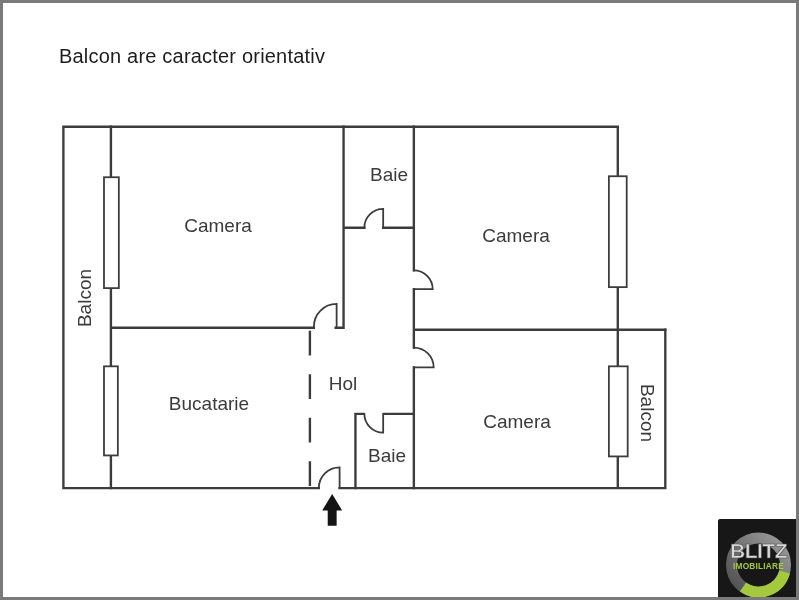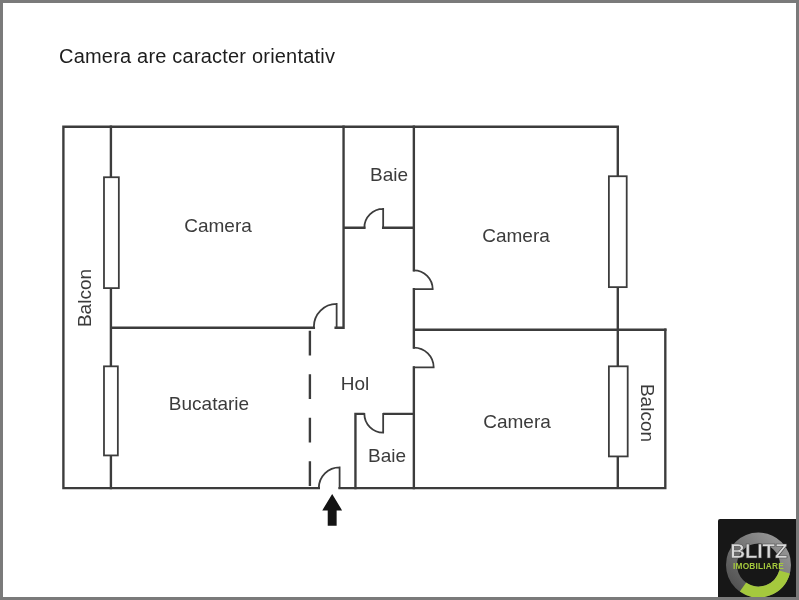--- a/index.html
+++ b/index.html
@@ -36,21 +36,21 @@
   .dashed-wall{stroke:var(--wall);stroke-width:2.4;fill:none;stroke-dasharray:25 19;}
   .window{fill:#ffffff;stroke:var(--wall);stroke-width:1.8;}
   .arrow{fill:#141414;stroke:none;}
   .logo{position:absolute;left:714px;top:515px;width:82px;height:82px;}
 </style>
 </head>
 <body>
 
 <div class="stage">
 
-  <div class="title">Camera are caracter orientativ</div>
+  <div class="title">Balcon are caracter orientativ</div>
 
   <svg class="plan-svg" width="793" height="594" viewBox="0 0 799 600">
 
     <path class="wall" d="M60,125 H620 M60,125 V490 M620,125 V490
          M60,490 H318 M339,490 H668
          M668,330 V490"></path>
 
     <path class="wall" d="M108,125 V490
          M343,125 V328
          M414,125 V270 M414,289 V348 M414,368 V490
@@ -74,21 +74,21 @@
     <rect class="window" x="611" y="175" width="18" height="112"></rect>
     <rect class="window" x="611" y="367" width="19" height="91"></rect>
 
     <polygon class="arrow" points="331.5,496 341.5,512.5 336,512.5 336,528 327,528 327,512.5 321.5,512.5"></polygon>
   </svg>
 
   <div class="room-label" style="left:215px;top:222px">Camera</div>
   <div class="room-label" style="left:386px;top:171px">Baie</div>
   <div class="room-label" style="left:513px;top:232px">Camera</div>
   <div class="room-label" style="left:206px;top:400px">Bucatarie</div>
-  <div class="room-label" style="left:352px;top:380px">Hol</div>
+  <div class="room-label" style="left:340px;top:380px">Hol</div>
   <div class="room-label" style="left:384px;top:452px">Baie</div>
   <div class="room-label" style="left:514px;top:418px">Camera</div>
   <div class="room-label rot-ccw" style="left:81px;top:295px">Balcon</div>
   <div class="room-label rot-cw" style="left:644px;top:410px">Balcon</div>
 
   <svg class="logo" width="82" height="82" viewBox="0 0 82 82">
     <defs>
       <linearGradient id="ringGrad" x1="0" y1="1" x2="1" y2="0">
         <stop offset="0" stop-color="#4d4d4d"></stop>
         <stop offset="1" stop-color="#9b9b9b"></stop>

